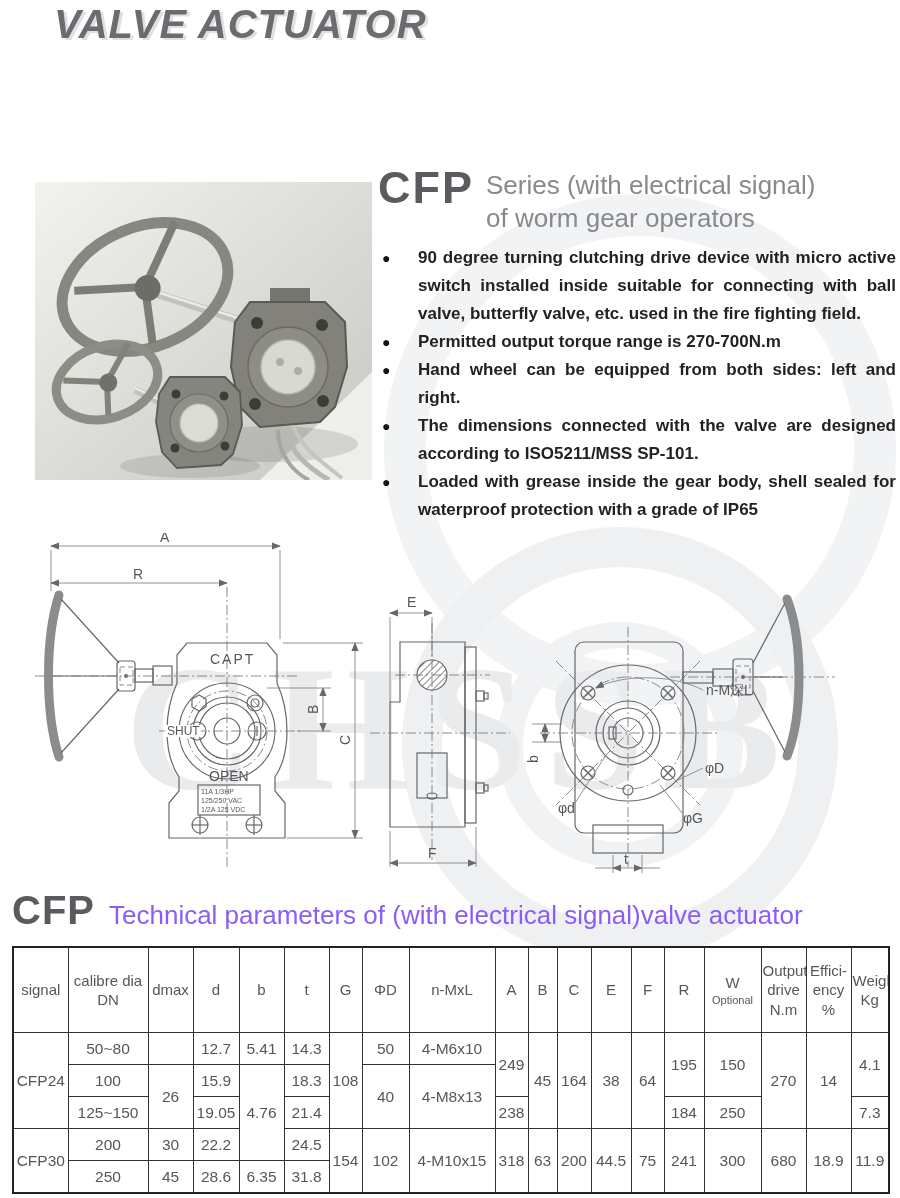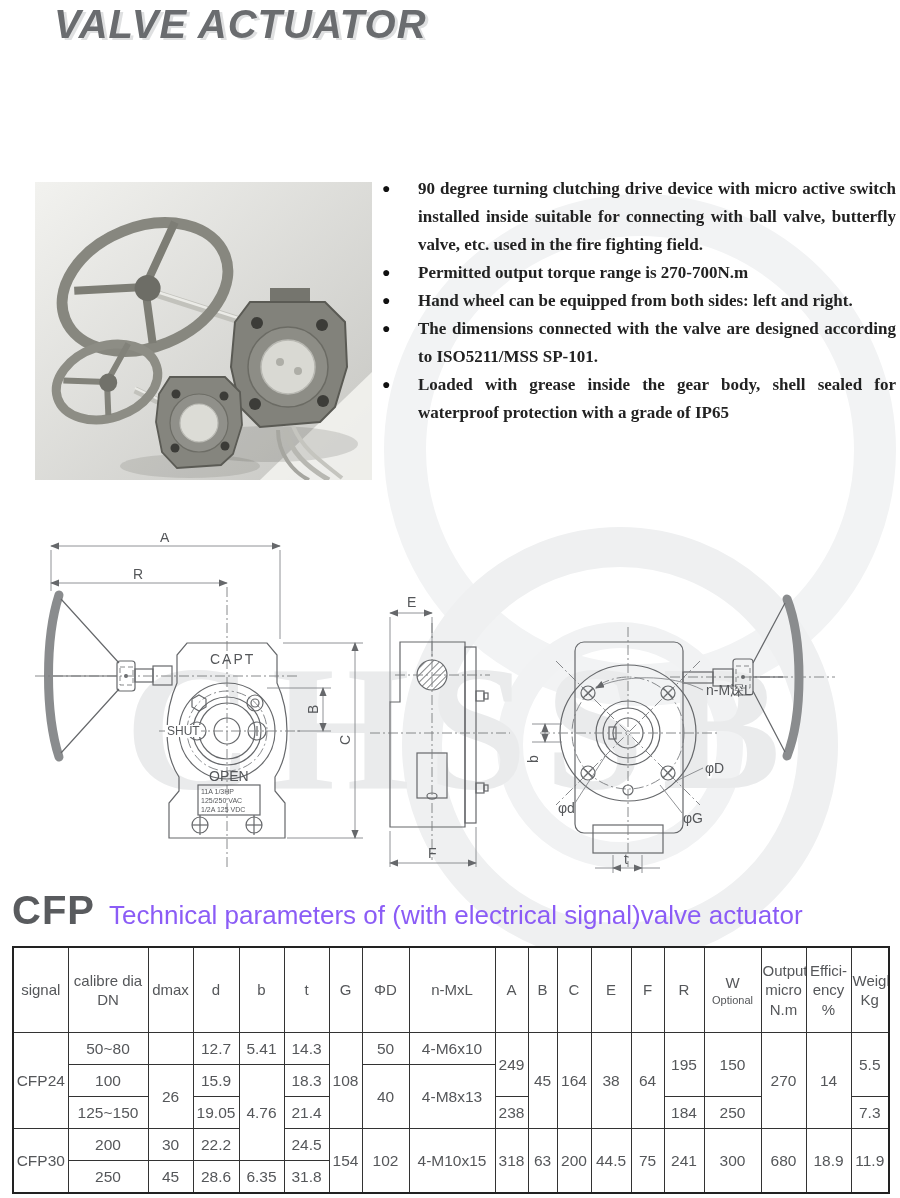--- a/index.html
+++ b/index.html
@@ -13,21 +13,21 @@
   .subtitle{position:absolute;left:616px;top:40px;color:#6a6c6f;font-style:italic;font-weight:bold;z-index:2;}
   .subtitle .big{font-size:42px;}
   .subtitle .small{font-size:27px;}
   
   .photo{position:absolute;left:35px;top:182px;width:337px;height:298px;z-index:1;}
   
   .intro{position:absolute;left:378px;top:165px;width:518px;z-index:2;}
   .intro-head{position:relative;line-height:1.0;}
   .intro-abbr{font-size:45px;font-weight:bold;color:#595b5e;letter-spacing:2px;vertical-align:top;}
   .intro-series{display:inline-block;width:385px;margin-left:12px;font-size:26px;color:#87898c;line-height:1.25;vertical-align:top;padding-top:4px;}
-  .feature-list{list-style:none;margin:10px 0 13px 0;padding:0;font-family:Liberation Serif, serif;}
+  .feature-list{list-style:none;margin:10px 0 13px 0;padding:0;}
   .feature-list li{position:relative;padding-left:40px;font-size:17px;font-weight:bold;
       color:#222;line-height:28px;text-align:justify;}
   .feature-list li::before{content:"●";position:absolute;left:4px;top:0;font-size:14px;color:#111;}
   
   .drawing{position:absolute;z-index:1;}
   .d-front{left:35px;top:533px;}
   .d-side{left:370px;top:575px;}
   .d-rear{left:520px;top:575px;}
   
   .tbl-head{position:absolute;left:12px;top:888px;z-index:2;white-space:nowrap;}
@@ -115,20 +115,25 @@
       <circle cx="140" cy="266" r="4.5" fill="#3c3c38"></circle>
         <circle cx="190" cy="264" r="4.5" fill="#3c3c38"></circle>
     </g>
 
     <path d="M250,246 C255,270 272,285 294,298" stroke="#b8b8b2" stroke-width="5" fill="none"></path>
     <path d="M243,248 C243,272 258,290 274,298" stroke="#a6a6a0" stroke-width="4" fill="none"></path>
     <path d="M258,244 C268,268 287,280 307,296" stroke="#c5c5bf" stroke-width="4" fill="none"></path>
   </svg>
 
   <div class="intro">
+    <div class="intro-head">
+      <span class="intro-abbr">CFP</span><span class="intro-series"><span>Series (with electrical signal)</span><br>
+        <span>of worm gear operators</span>
+      </span>
+    </div>
     <ul class="feature-list">
         <li>90 degree turning clutching drive device with micro active switch installed inside suitable for connecting with ball valve, butterfly valve, etc. used in the fire fighting field.</li>
         <li>Permitted output torque range is 270-700N.m</li>
         <li>Hand wheel can be equipped from both sides: left and right.</li>
         <li>The dimensions connected with the valve are designed according to ISO5211/MSS SP-101.</li>
         <li>Loaded with grease inside the gear body, shell sealed for waterproof protection with a grade of IP65</li>
       </ul>
   </div>
 
   <svg class="drawing d-front" width="330" height="348" viewBox="0 0 330 348">
@@ -383,21 +388,21 @@
             </th>
             <th>
               <div>R</div>
             </th>
             <th>
               <div>W</div>
               <div class="sm">Optional</div>
             </th>
             <th>
               <div>Output</div>
-              <div>micro</div>
+              <div>drive</div>
               <div>N.m</div>
             </th>
             <th>
               <div>Effici-</div>
               <div>ency</div>
               <div>%</div>
             </th>
             <th>
               <div>Weight</div>
               <div>Kg</div>
@@ -417,21 +422,21 @@
             <td>4-M6x10</td>
             <td rowspan="2">249</td>
             <td rowspan="3">45</td>
             <td rowspan="3">164</td>
             <td rowspan="3">38</td>
             <td rowspan="3">64</td>
             <td rowspan="2">195</td>
             <td rowspan="2">150</td>
             <td rowspan="3">270</td>
             <td rowspan="3">14</td>
-            <td rowspan="2">5.5</td>
+            <td rowspan="2">4.1</td>
           </tr>
           <tr>
             <td>100</td>
             <td rowspan="2">26</td>
             <td>15.9</td>
             <td rowspan="3">4.76</td>
             <td>18.3</td>
             <td rowspan="2">40</td>
             <td rowspan="2">4-M8x13</td>
           </tr>

